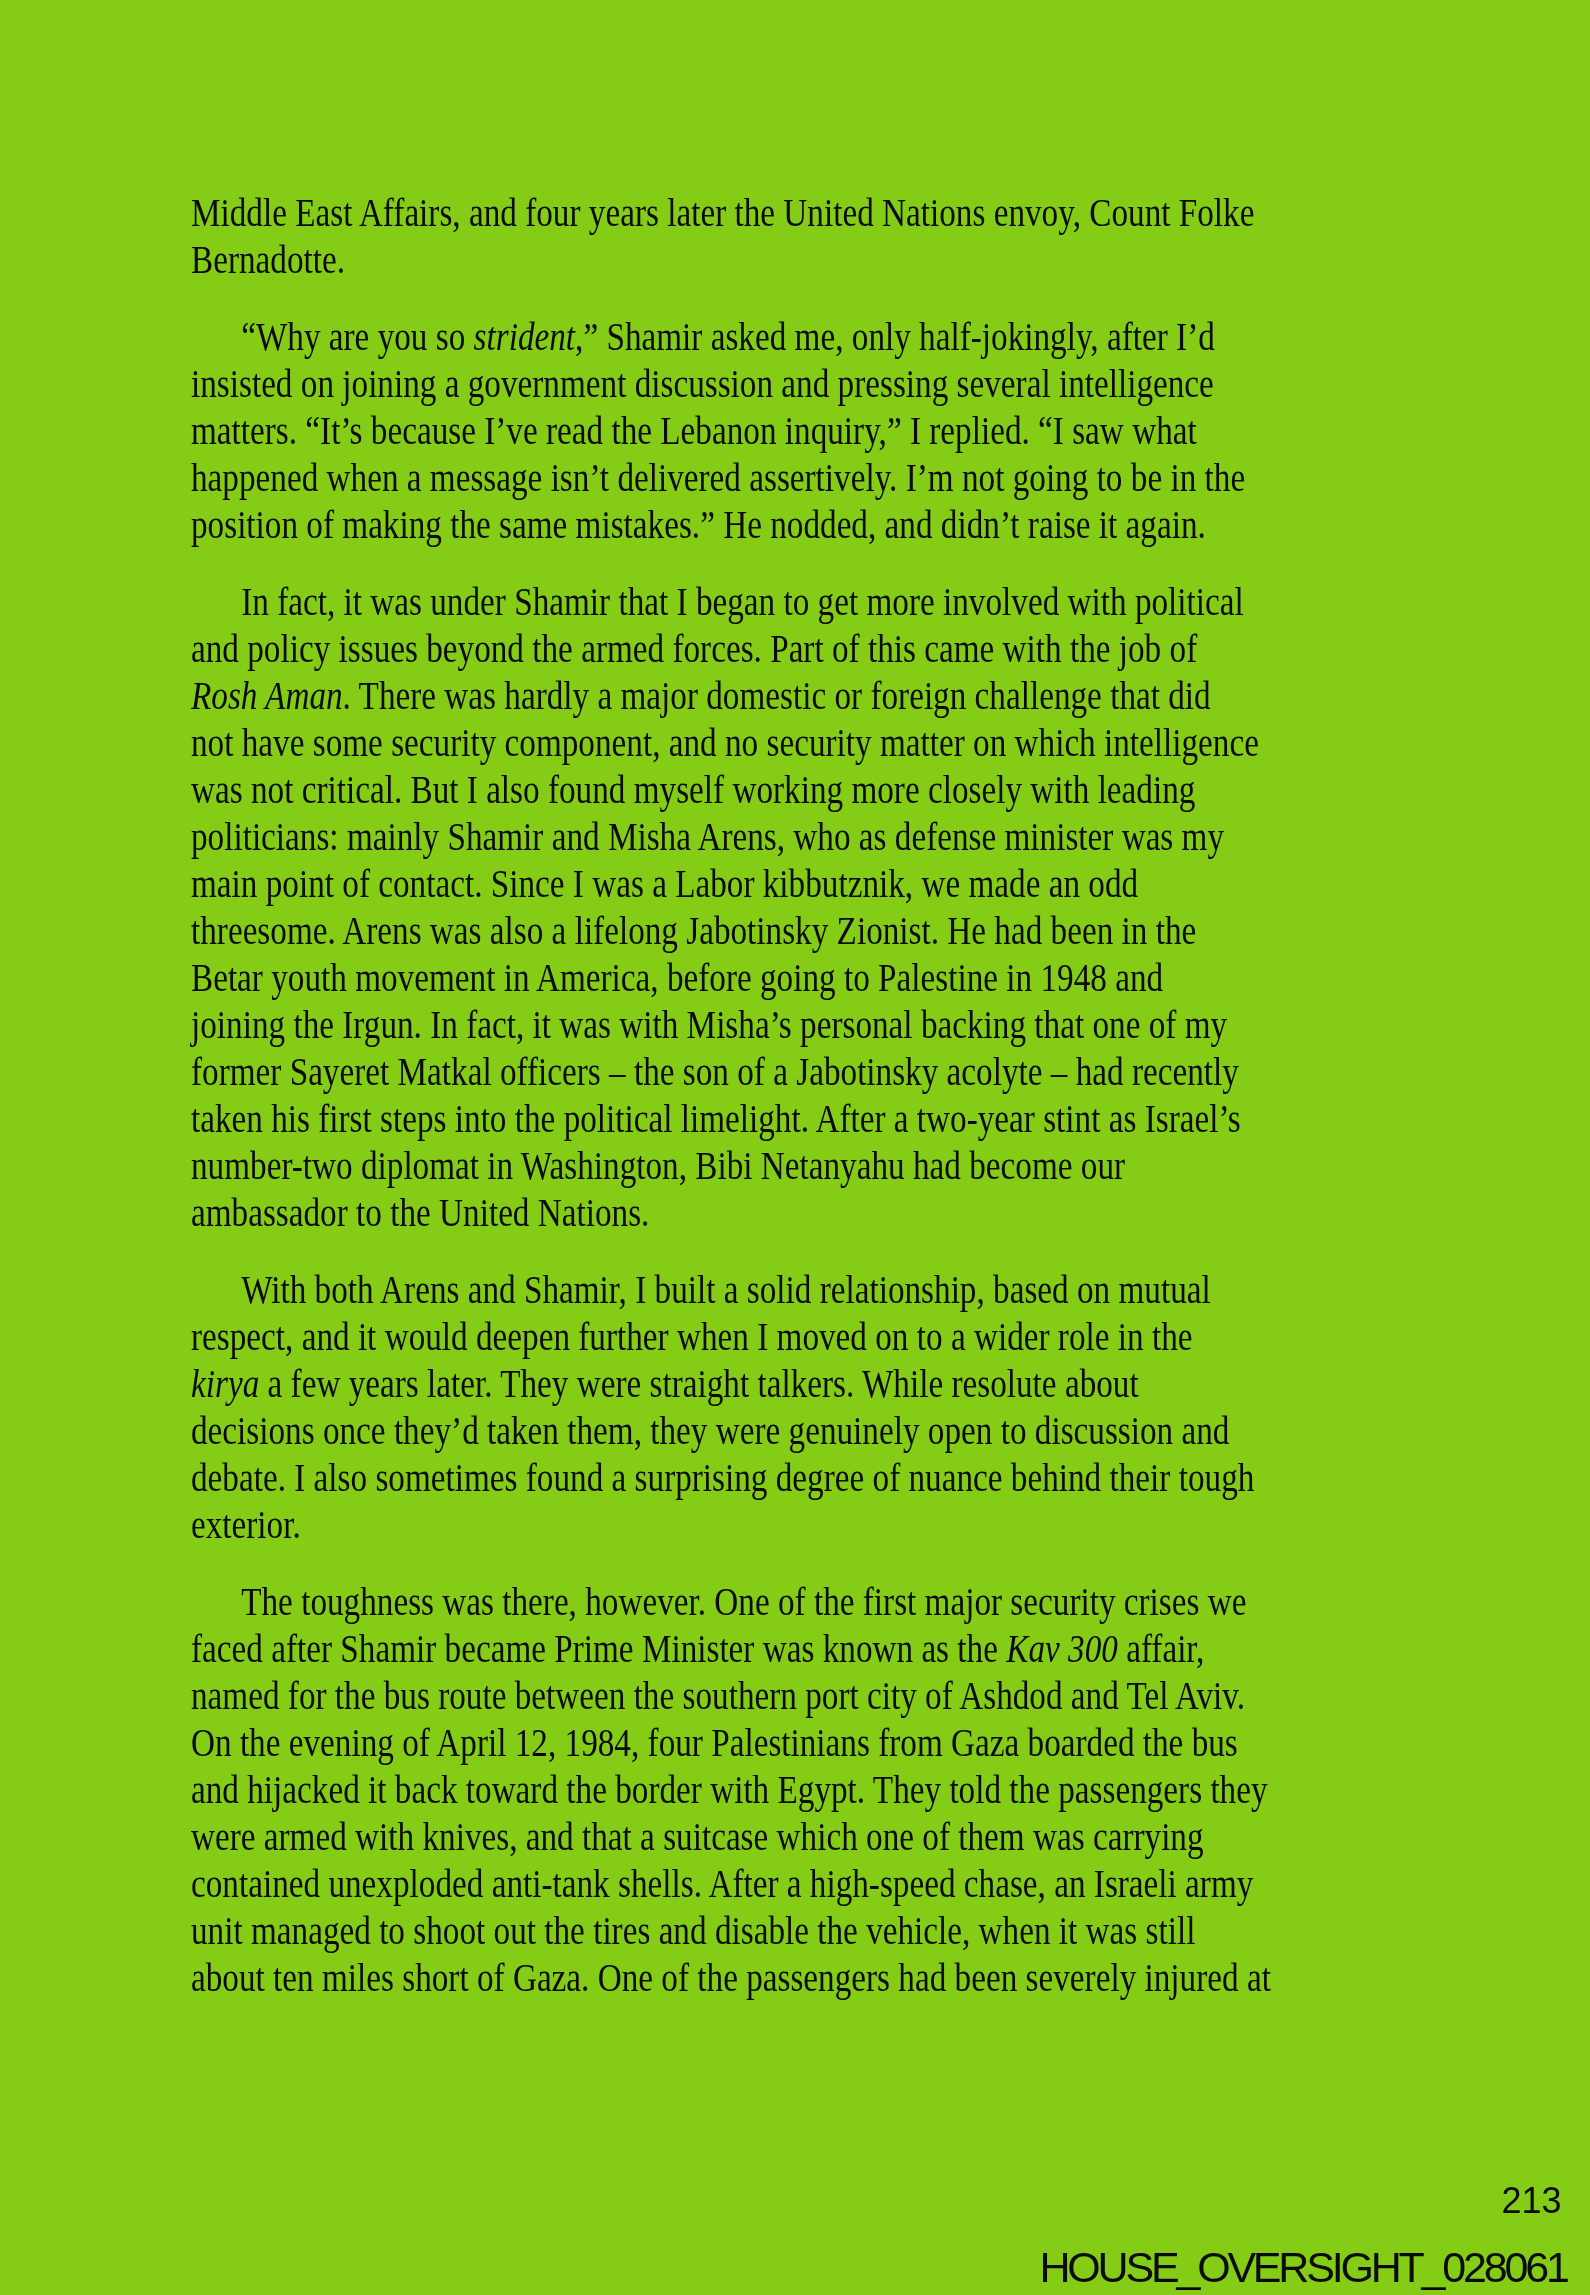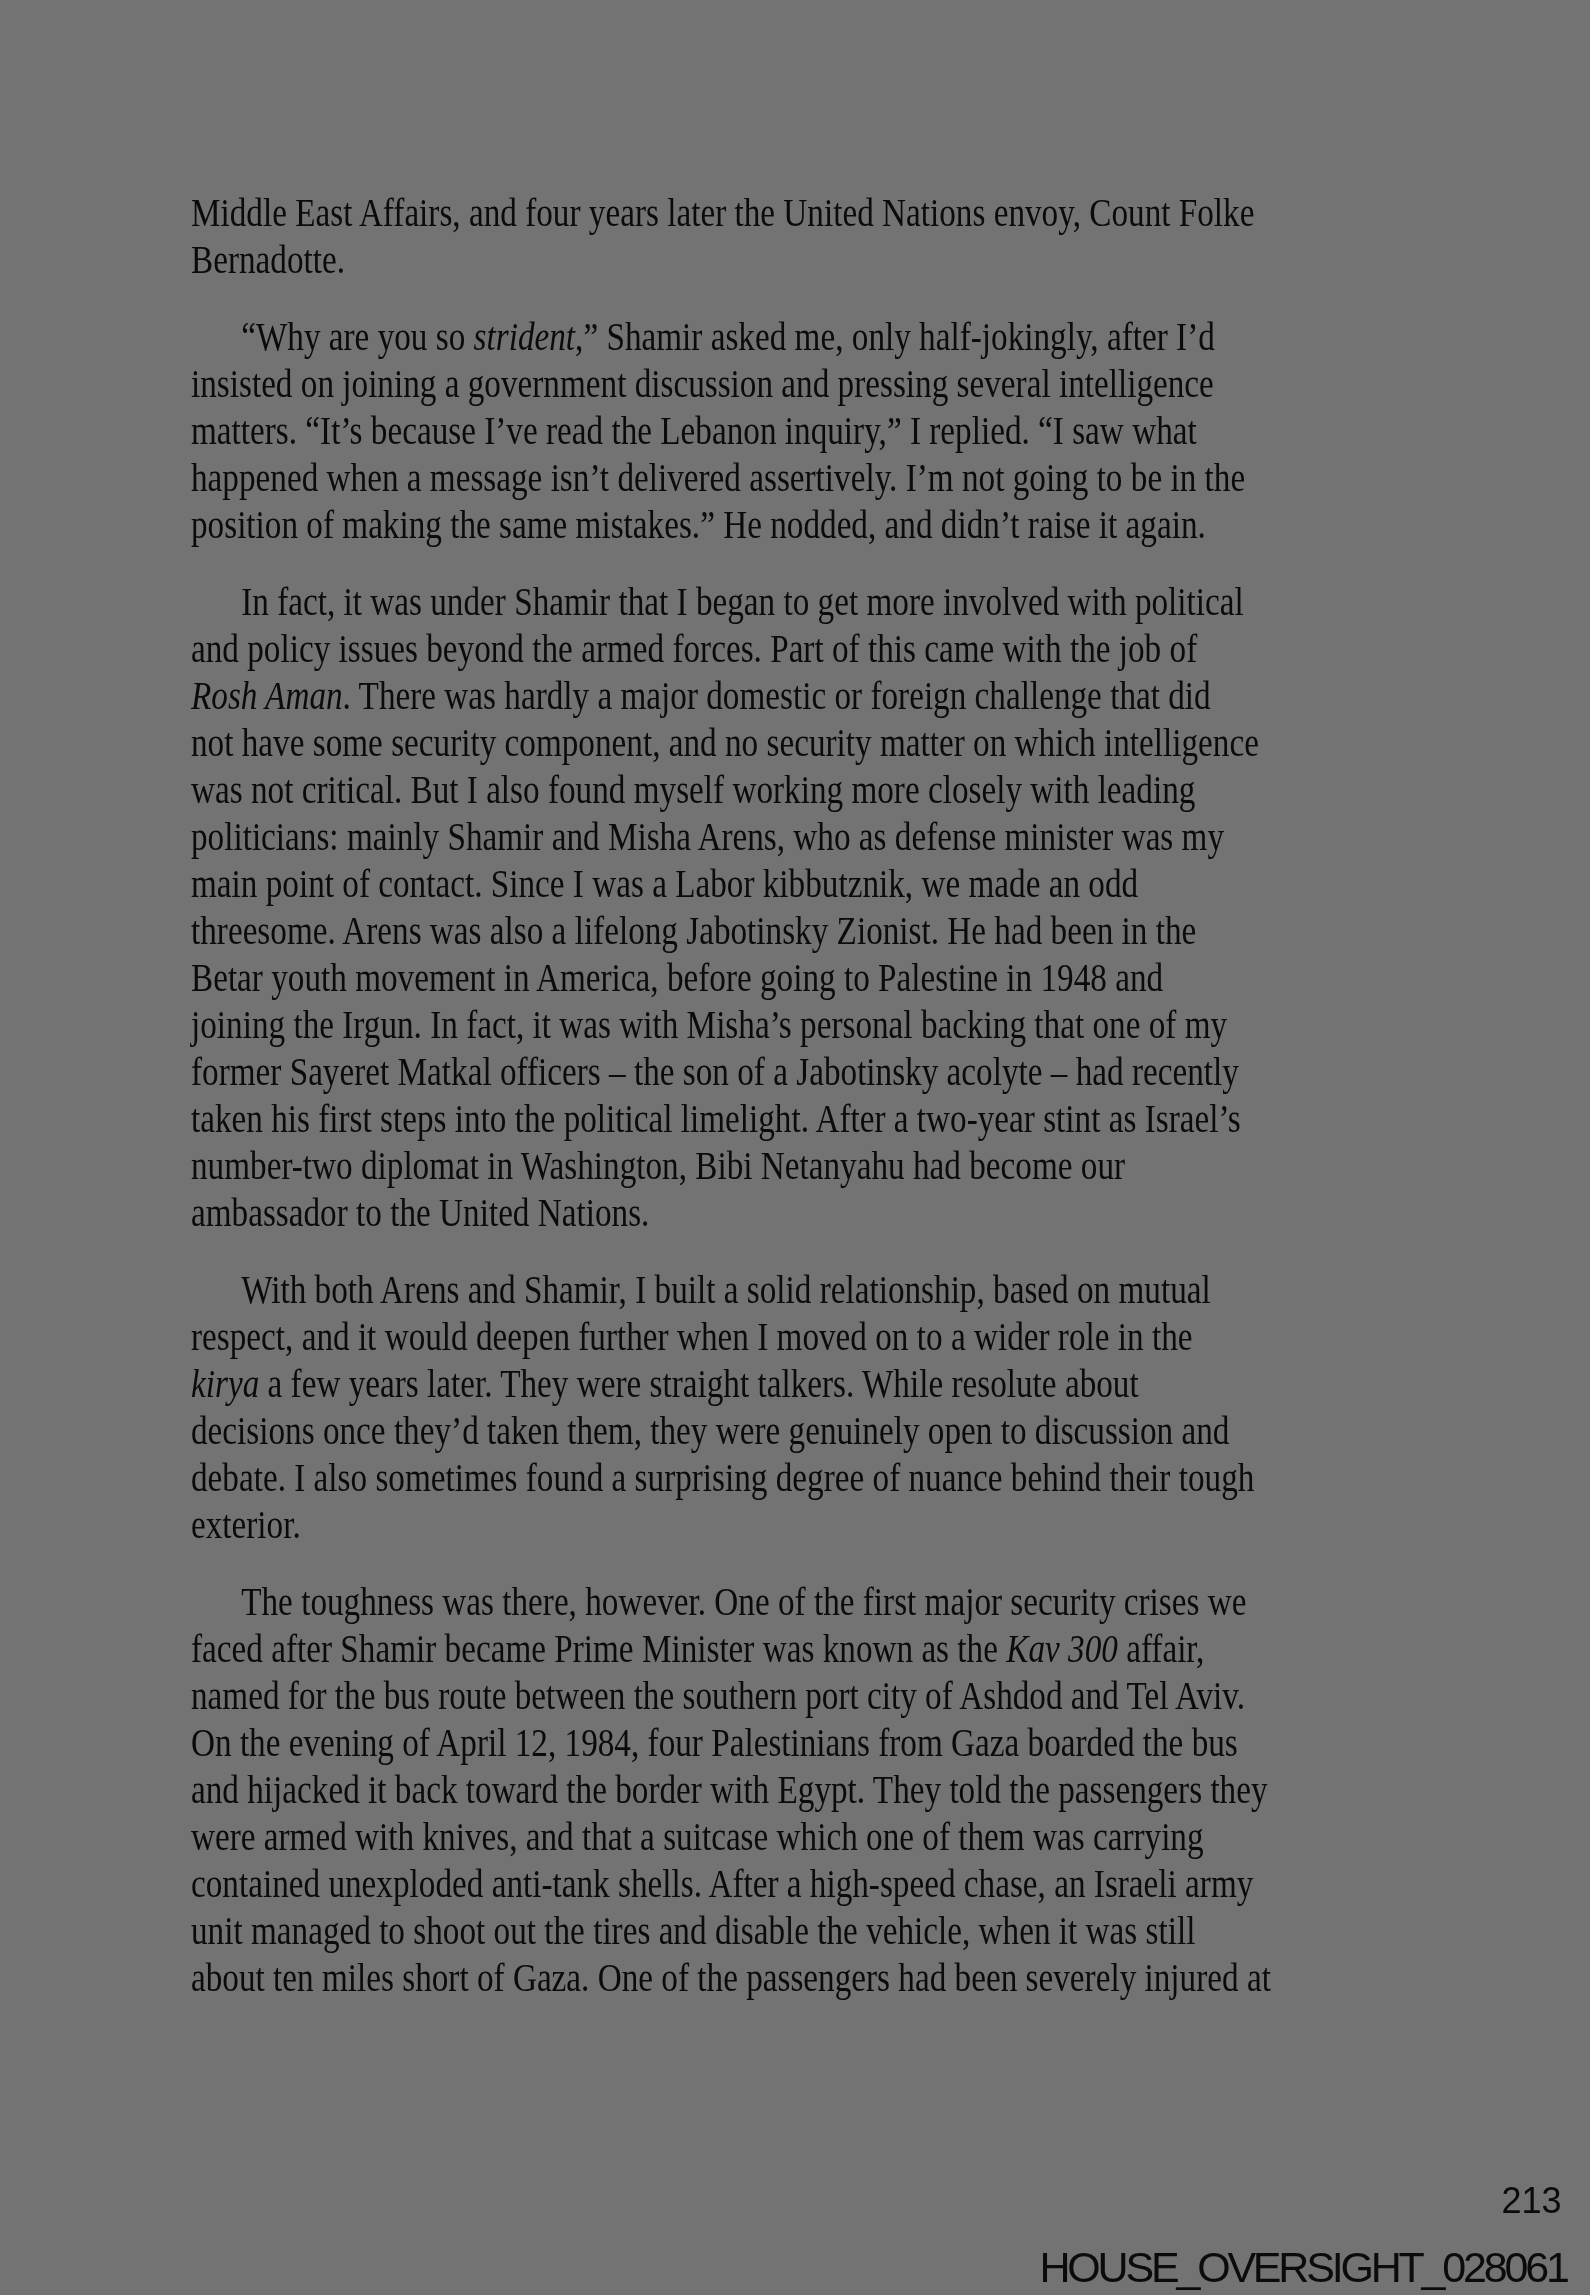--- a/index.html
+++ b/index.html
@@ -4,21 +4,21 @@
 <style>
   html, body {
     margin: 0;
     padding: 0;
     background: #ffffff;
   }
   .page {
     position: relative;
     width: 1591px;
     height: 2295px;
-    background: #737373;
+    background: #84cc16;
     overflow: hidden;
   }
   .body-text {
     position: absolute;
     left: 191px;
     top: 189px;
     width: 1540px;
     transform: scaleX(0.81);
     transform-origin: 0 0;
     font-family: "Liberation Serif", "DejaVu Serif", serif;

